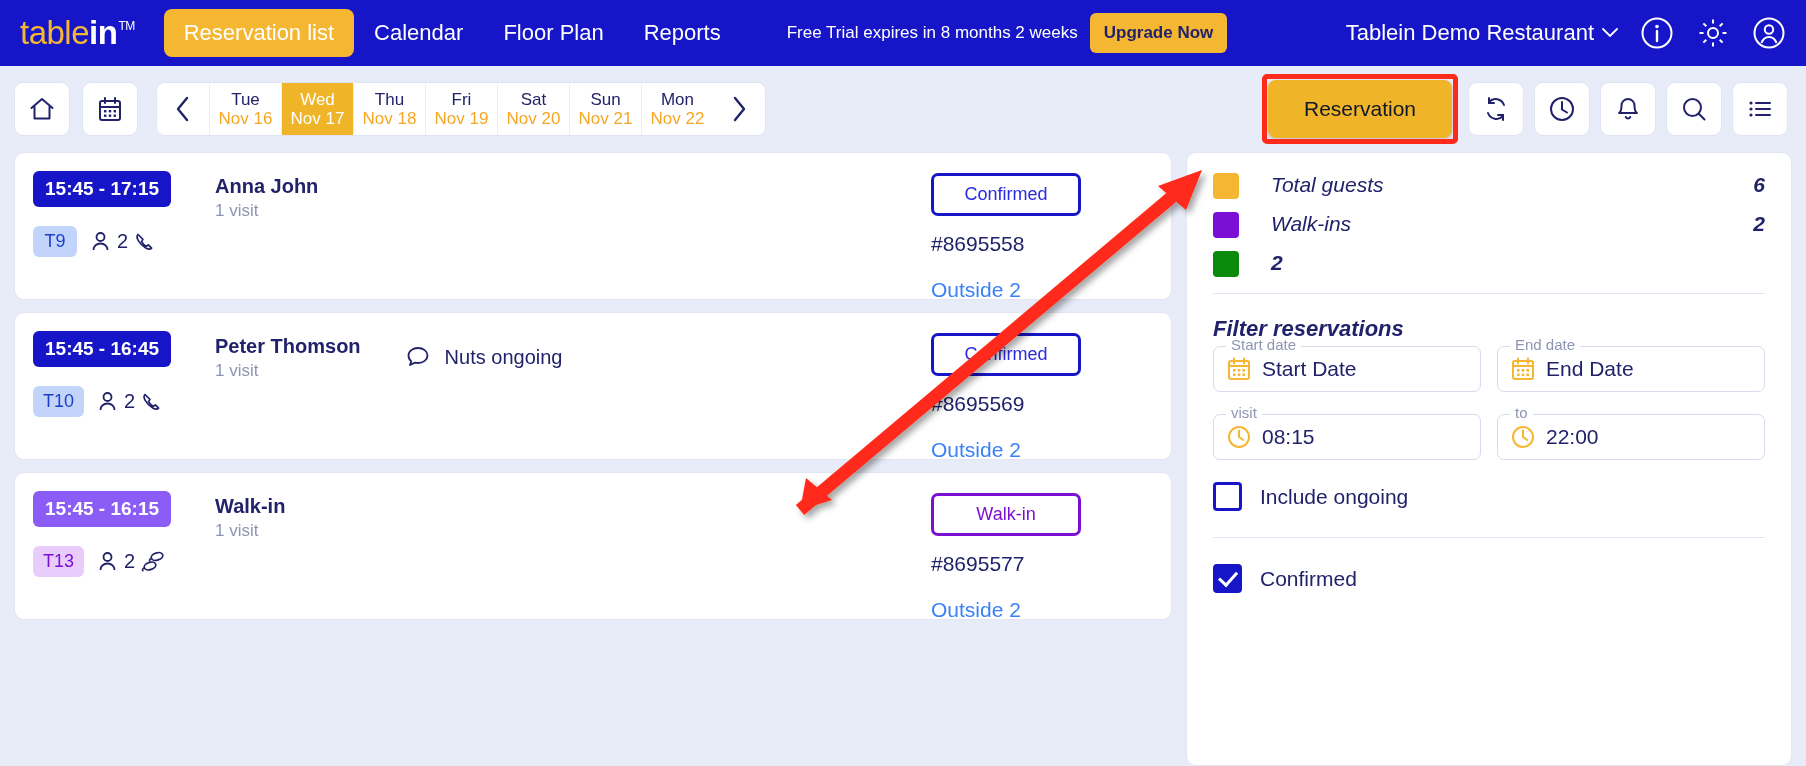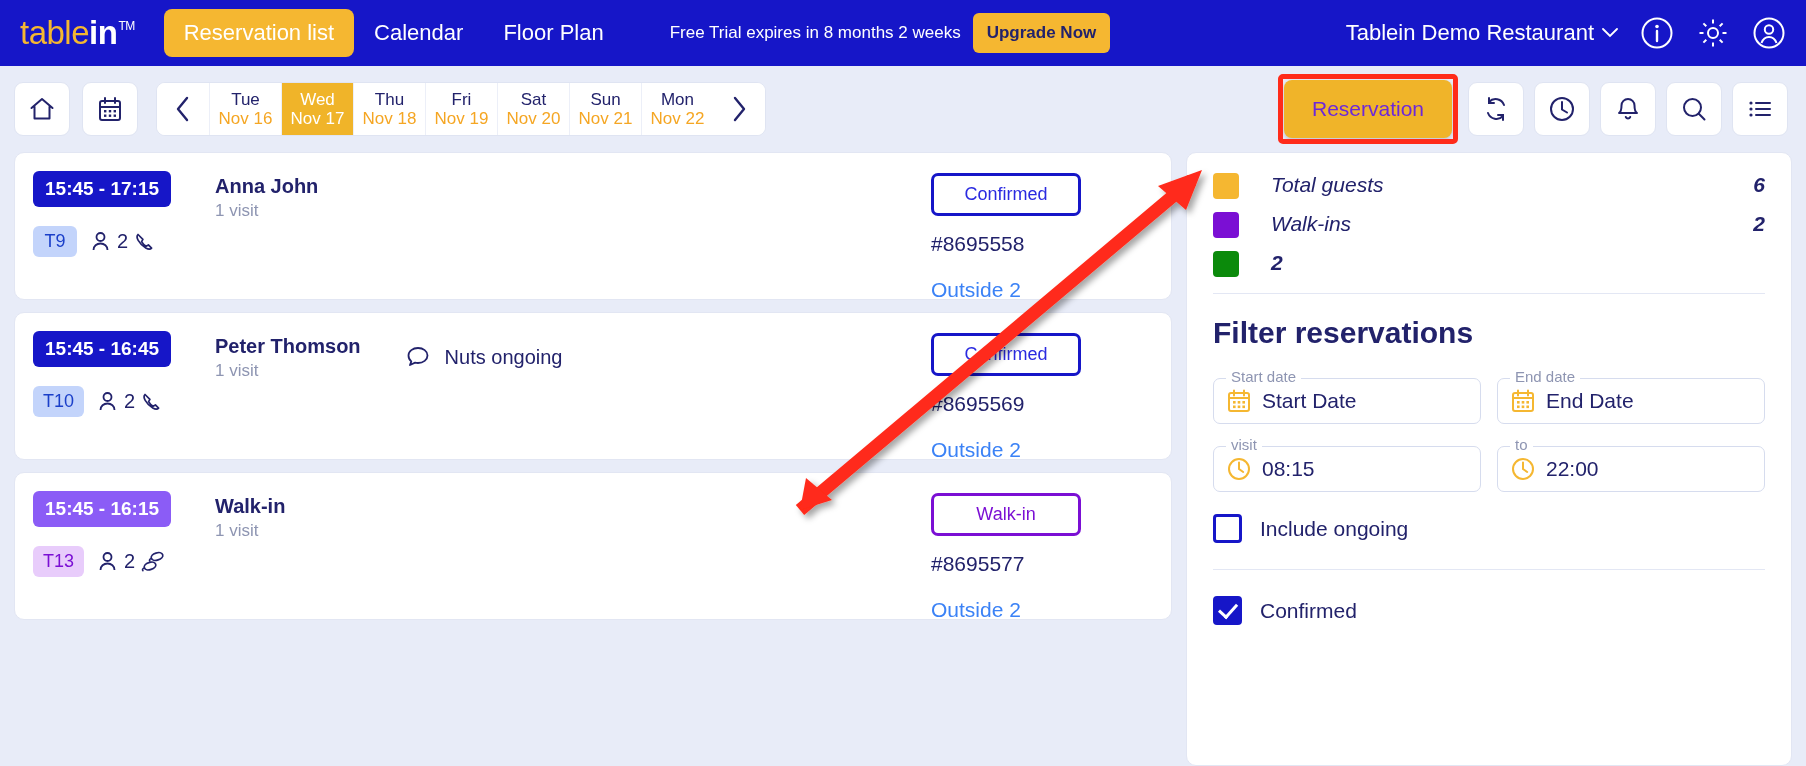--- a/index.html
+++ b/index.html
@@ -75,22 +75,22 @@
 
   .toolbar-right {
     margin-left: auto; display: flex; align-items: center; gap: 10px; padding-right: 4px;
   }
   .reservation-wrap { position: relative; padding: 6px; }
   .reservation-hl {
     position: absolute; inset: 0; border: 5px solid #ff2b1a; border-radius: 5px;
     pointer-events: none;
   }
   .reservation-btn {
-    background: #f0b429; color: #6d28d9; font-size: 21px; border: none;
-    border-radius: 8px; width: 168px; height: 58px; cursor: pointer;
+    background: #f0b429; color: #0f172a; font-size: 21px; border: none;
+    border-radius: 8px; width: 184px; height: 58px; cursor: pointer;
     box-shadow: 0 2px 4px rgba(0,0,0,0.18);
   }
 
   
   .main { display: flex; gap: 14px; padding: 0 14px; height: 614px; }
   .list { width: 1158px; display: flex; flex-direction: column; gap: 12px; }
 
   .rescard {
     background: #fff; border: 1px solid #e2e6f3; border-radius: 10px;
     height: 148px; position: relative; padding: 18px 0 0 0;
@@ -139,21 +139,21 @@
     flex: 1; background: #fff; border: 1px solid #e2e6f3; border-radius: 10px;
     padding: 20px 26px; overflow: hidden;
   }
   .statrow {
     display: flex; align-items: flex-start; gap: 32px; margin-bottom: 13px; font-style: italic;
   }
   .swatch { width: 26px; height: 26px; border-radius: 4px; flex: none; }
   .statlabel { font-size: 21px; color: #22226b; flex: 1; }
   .statval { font-size: 21px; color: #22226b; font-weight: 700; }
   .hr { height: 1px; background: #e3e7f4; margin: 16px 0 0 0; }
-  .filtertitle { font-size: 30px; font-weight: 700; color: #22226b; margin: 22px 0 28px; }
+  .filtertitle { font-size: 22px; font-weight: 700; color: #22226b; margin: 22px 0 4px; font-style: italic; }
 
   .fieldrow { display: flex; gap: 16px; margin-bottom: 22px; }
   .field {
     position: relative; flex: 1; border: 1px solid #d6dcee; border-radius: 7px;
     height: 46px; display: flex; align-items: center; gap: 10px; padding: 0 12px;
     cursor: pointer; background: #fff;
   }
   .field .flabel {
     position: absolute; top: -11px; left: 12px; background: #fff; padding: 0 5px;
     font-size: 15px; color: #8e95b2;
@@ -184,20 +184,21 @@
 
   <div class="topnav">
     <div class="logo">
       <span class="t">table</span><span class="in">in</span><span class="tm">TM</span>
     </div>
 
     <div class="navtabs">
       <div class="navtab active">Reservation list</div>
       <div class="navtab">Calendar</div>
       <div class="navtab">Floor Plan</div>
+      <div class="navtab">Reports</div>
     </div>
 
     <div class="trial">Free Trial expires in 8 months 2 weeks</div>
     <button class="upgrade">Upgrade Now</button>
 
     <div class="nav-right">
       <div class="restname">
         <span>Tablein Demo Restaurant</span>
         <svg width="16" height="10" viewBox="0 0 16 10">
             <path d="M1 1 L8 8 L15 1" stroke="#fff" stroke-width="1.8" fill="none" stroke-linecap="round"></path>

